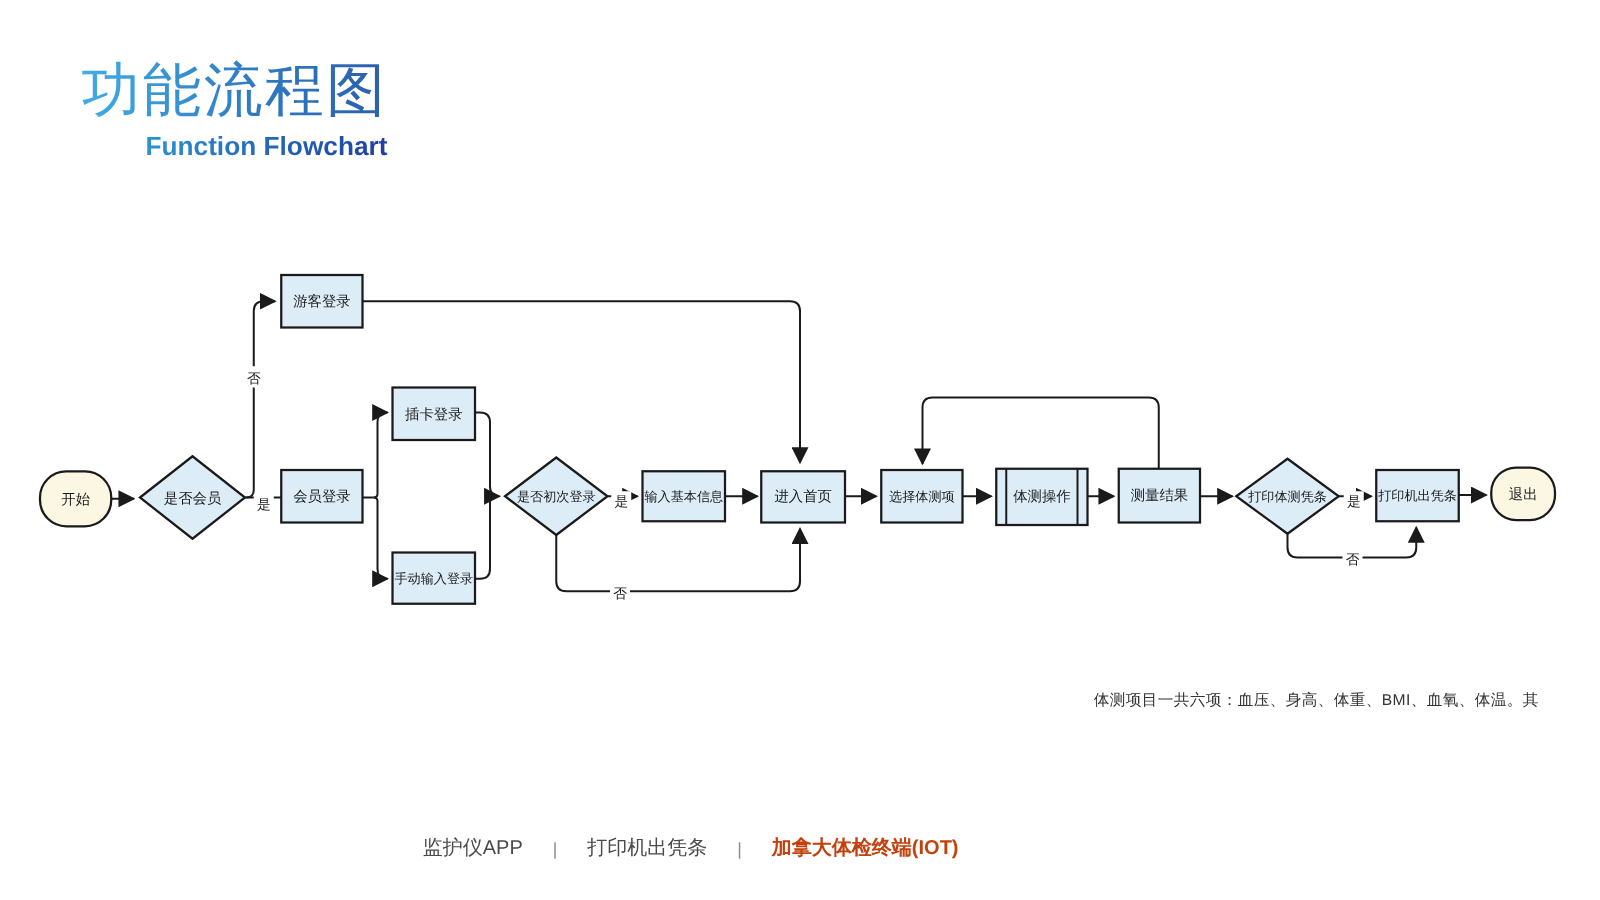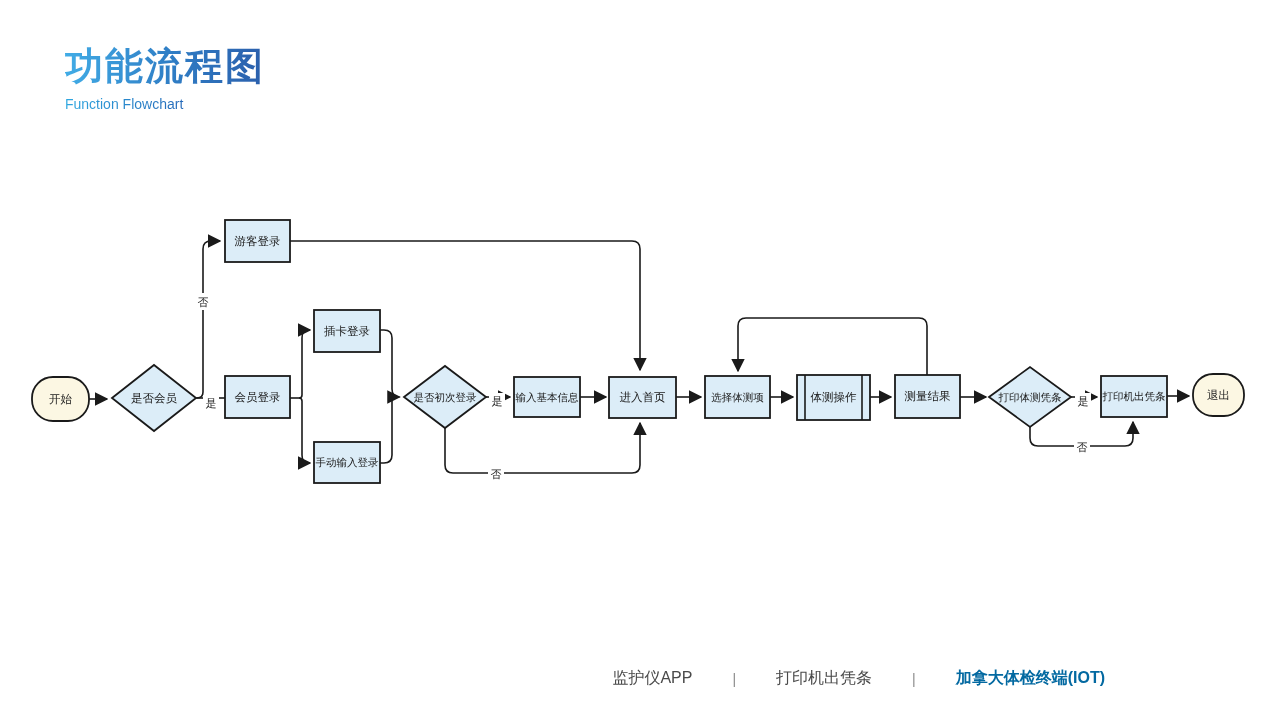--- a/index.html
+++ b/index.html
@@ -2,50 +2,50 @@
 <html><head>
 <meta charset="utf-8">
 <style>
   html,body{margin:0;padding:0;}
   body{
     width:1280px;height:720px;position:relative;background:#ffffff;overflow:hidden;
     font-family:"Liberation Sans","DejaVu Sans",sans-serif;
   }
   .header{position:absolute;left:65px;top:46px;}
   .title{
-    font-size:38px;font-weight:700;letter-spacing:2px;line-height:1.1;margin:0;
+    font-size:47px;font-weight:400;letter-spacing:2px;line-height:1.1;margin:0;
     background:linear-gradient(90deg,#41ACE6 0%,#2F7CC4 55%,#2B5FAC 100%);
     -webkit-background-clip:text;background-clip:text;color:transparent;
   }
   .subtitle{
-    font-size:14px;font-weight:400;margin-top:8px;
+    font-size:21px;font-weight:700;margin-top:8px;
     background:linear-gradient(90deg,#2EA7E0 0%,#1F3F9E 100%);
-    -webkit-background-clip:text;background-clip:text;color:transparent;
+    -webkit-background-clip:text;background-clip:text;color:transparent;text-align:right;
   }
   svg.flow{position:absolute;left:0;top:0;}
   svg.flow text{font-family:"Liberation Sans","DejaVu Sans",sans-serif;fill:#1a1a1a;}
   .shape{stroke:#1a1a1a;stroke-width:1.8;}
   .conn{fill:none;stroke:#1a1a1a;stroke-width:1.6;stroke-linejoin:round;}
   .innerline{stroke:#1a1a1a;stroke-width:1.6;}
   .lblbg{fill:#ffffff;}
   .nodetext{font-size:11.5px;text-anchor:middle;}
   .nodetext.small{font-size:10.5px;}
   .branchlbl{font-size:11px;text-anchor:middle;}
   .note{
     position:absolute;left:875px;top:549px;color:#333333;
     font-size:12.5px;line-height:22px;letter-spacing:0.3px;
   }
   .note div{white-space:nowrap;}
   .footer{
     position:absolute;left:0;top:668px;width:1105px;
-    display:flex;justify-content:flex-end;align-items:center;gap:40px;
+    display:flex;justify-content:center;align-items:center;gap:24px;
     font-size:16px;color:#4a4a4a;
   }
   .footer .sep{color:#8a8a8a;font-size:14px;}
-  .footer .active{color:#0369a1;font-weight:bold;}
+  .footer .active{color:#c2410c;font-weight:bold;}
 </style>
 </head>
 <body>
 
 <div class="header">
   <h1 class="title">功能流程图</h1>
   <div class="subtitle">Function Flowchart</div>
 </div>
 
 <svg class="flow" width="1280" height="720" viewBox="0 0 1280 720">
@@ -170,20 +170,21 @@
 
     <rect class="lblbg" x="1075" y="393" width="16" height="15"></rect>
     <text class="branchlbl" x="1083" y="405">是</text>
 
     <rect class="lblbg" x="1074" y="438" width="16" height="16"></rect>
     <text class="branchlbl" x="1082" y="451">否</text>
   </g>
 </svg>
 
 <div class="note">
+  <div>体测项目一共六项：血压、身高、体重、BMI、血氧、体温。其</div>
 </div>
 
 <div class="footer">
   <span>监护仪APP</span>
   <span class="sep">|</span>
   <span>打印机出凭条</span>
   <span class="sep">|</span>
   <span class="active">加拿大体检终端(IOT)</span>
 </div>
 

